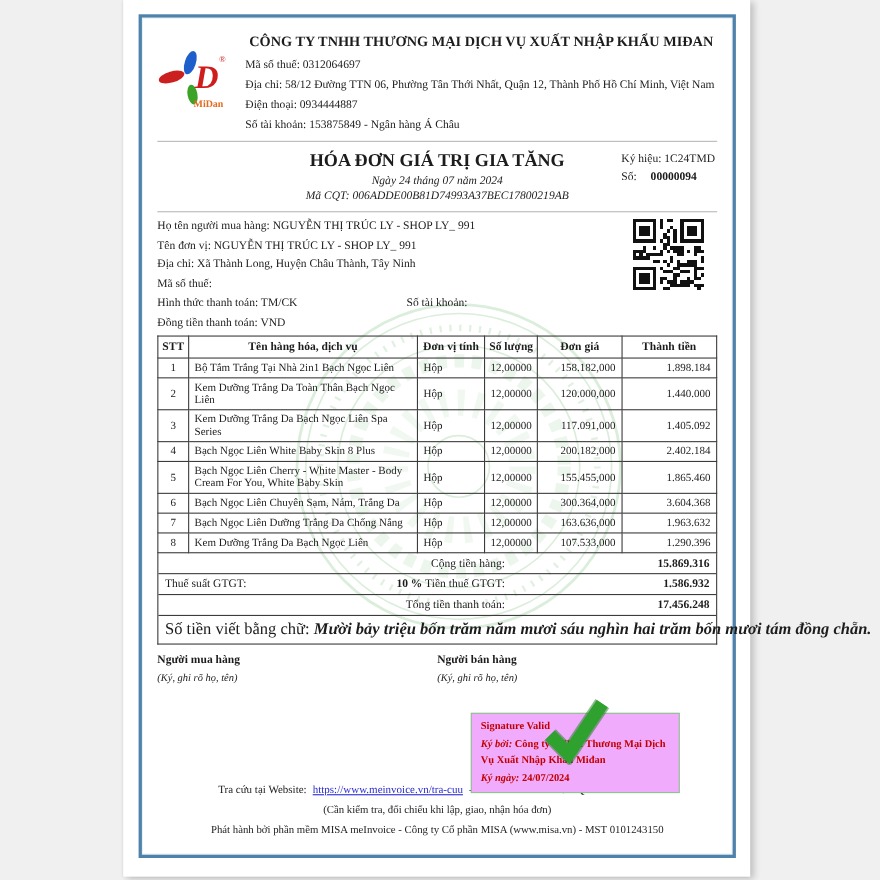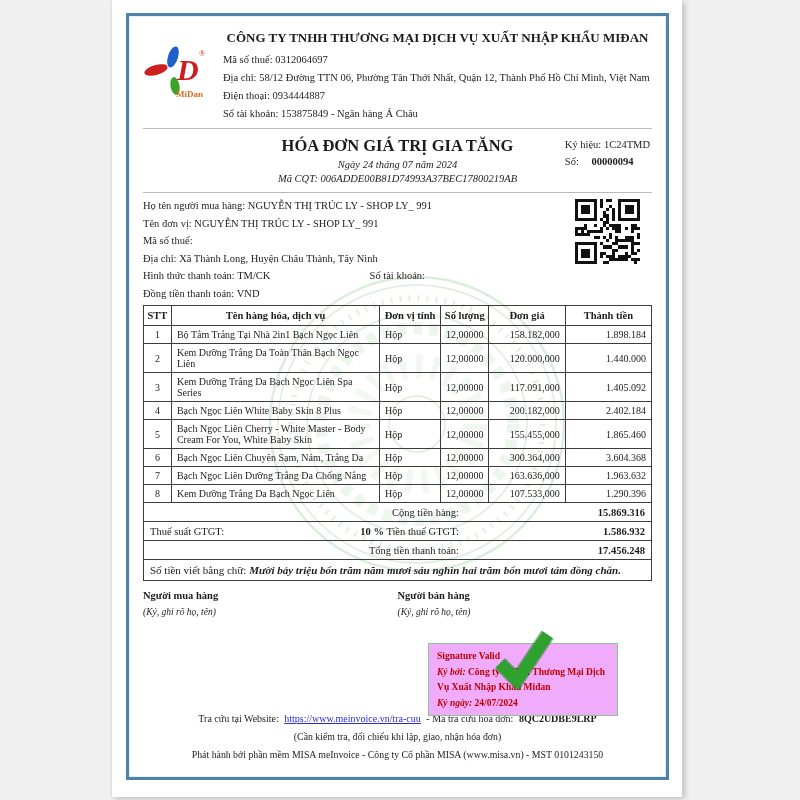--- a/index.html
+++ b/index.html
@@ -35,21 +35,21 @@
   table.items th,table.items td{border:1px solid #3c3c3c;padding:3px 5px;}
   table.items th{font-size:10.5px;font-weight:bold;text-align:center;padding:4px 2px;}
   table.items td:nth-child(1){text-align:center;}
   table.items td:nth-child(4),table.items td:nth-child(5),table.items td:nth-child(6){text-align:right;}
   
   .totals{border:1px solid #3c3c3c;border-top:none;font-size:10.5px;}
   .trow{display:flex;align-items:center;position:relative;padding:3.5px 6px;border-bottom:1px solid #3c3c3c;}
   .trow .lbl{flex:1;text-align:right;padding-right:100px;}
   .trow .val{width:86px;text-align:right;font-weight:bold;}
   .leftlbl{position:absolute;left:6px;top:3.5px;}
-  .words{padding:4px 6px;font-size:11px;white-space:nowrap;border-bottom:none;}
+  .words{padding:4px 6px;font-size:15px;white-space:nowrap;border-bottom:none;}
   .words b{font-style:italic;}
   
   .signs{display:flex;margin-top:9px;}
   .signs>div{width:50%;text-align:left;}
   .sig-title{font-weight:bold;font-size:10.5px;}
   .sig-note{font-style:italic;font-size:9.5px;margin-top:6px;}
   
   .sigbox{position:relative;margin:26px 0 0 56%;width:172px;border:1px solid #8cc58c;background:#f0abfc;
           padding:5px 8px 4px 8px;font-size:9.5px;line-height:15.5px;color:#c00000;z-index:2;}
   .sigbox .bi{font-style:italic;font-weight:bold;}
@@ -115,22 +115,22 @@
           <div><span>Số:</span>
                <b>00000094</b></div>
         </div>
       </div>
 
       <hr class="sep">
 
       <div class="buyer zup">
         <div>Họ tên người mua hàng: NGUYỄN THỊ TRÚC LY - SHOP LY_ 991</div>
         <div>Tên đơn vị: NGUYỄN THỊ TRÚC LY - SHOP LY_ 991</div>
+        <div>Địa chỉ: Xã Thành Long, Huyện Châu Thành, Tây Ninh</div>
         <div>Mã số thuế:</div>
-        <div>Địa chỉ: Xã Thành Long, Huyện Châu Thành, Tây Ninh</div>
         <div class="pay-line">
           <span class="first">Hình thức thanh toán: TM/CK</span>
           <span>Số tài khoản:</span>
         </div>
         <div>Đồng tiền thanh toán: VND</div>
         <div class="qr">
           <svg width="65" height="65" viewBox="0 0 63 63" shape-rendering="crispEdges" style="background:#fff">
               <rect x="0" y="0" width="3" height="3" fill="#111"></rect>
               <rect x="3" y="0" width="3" height="3" fill="#111"></rect>
               <rect x="6" y="0" width="3" height="3" fill="#111"></rect>

